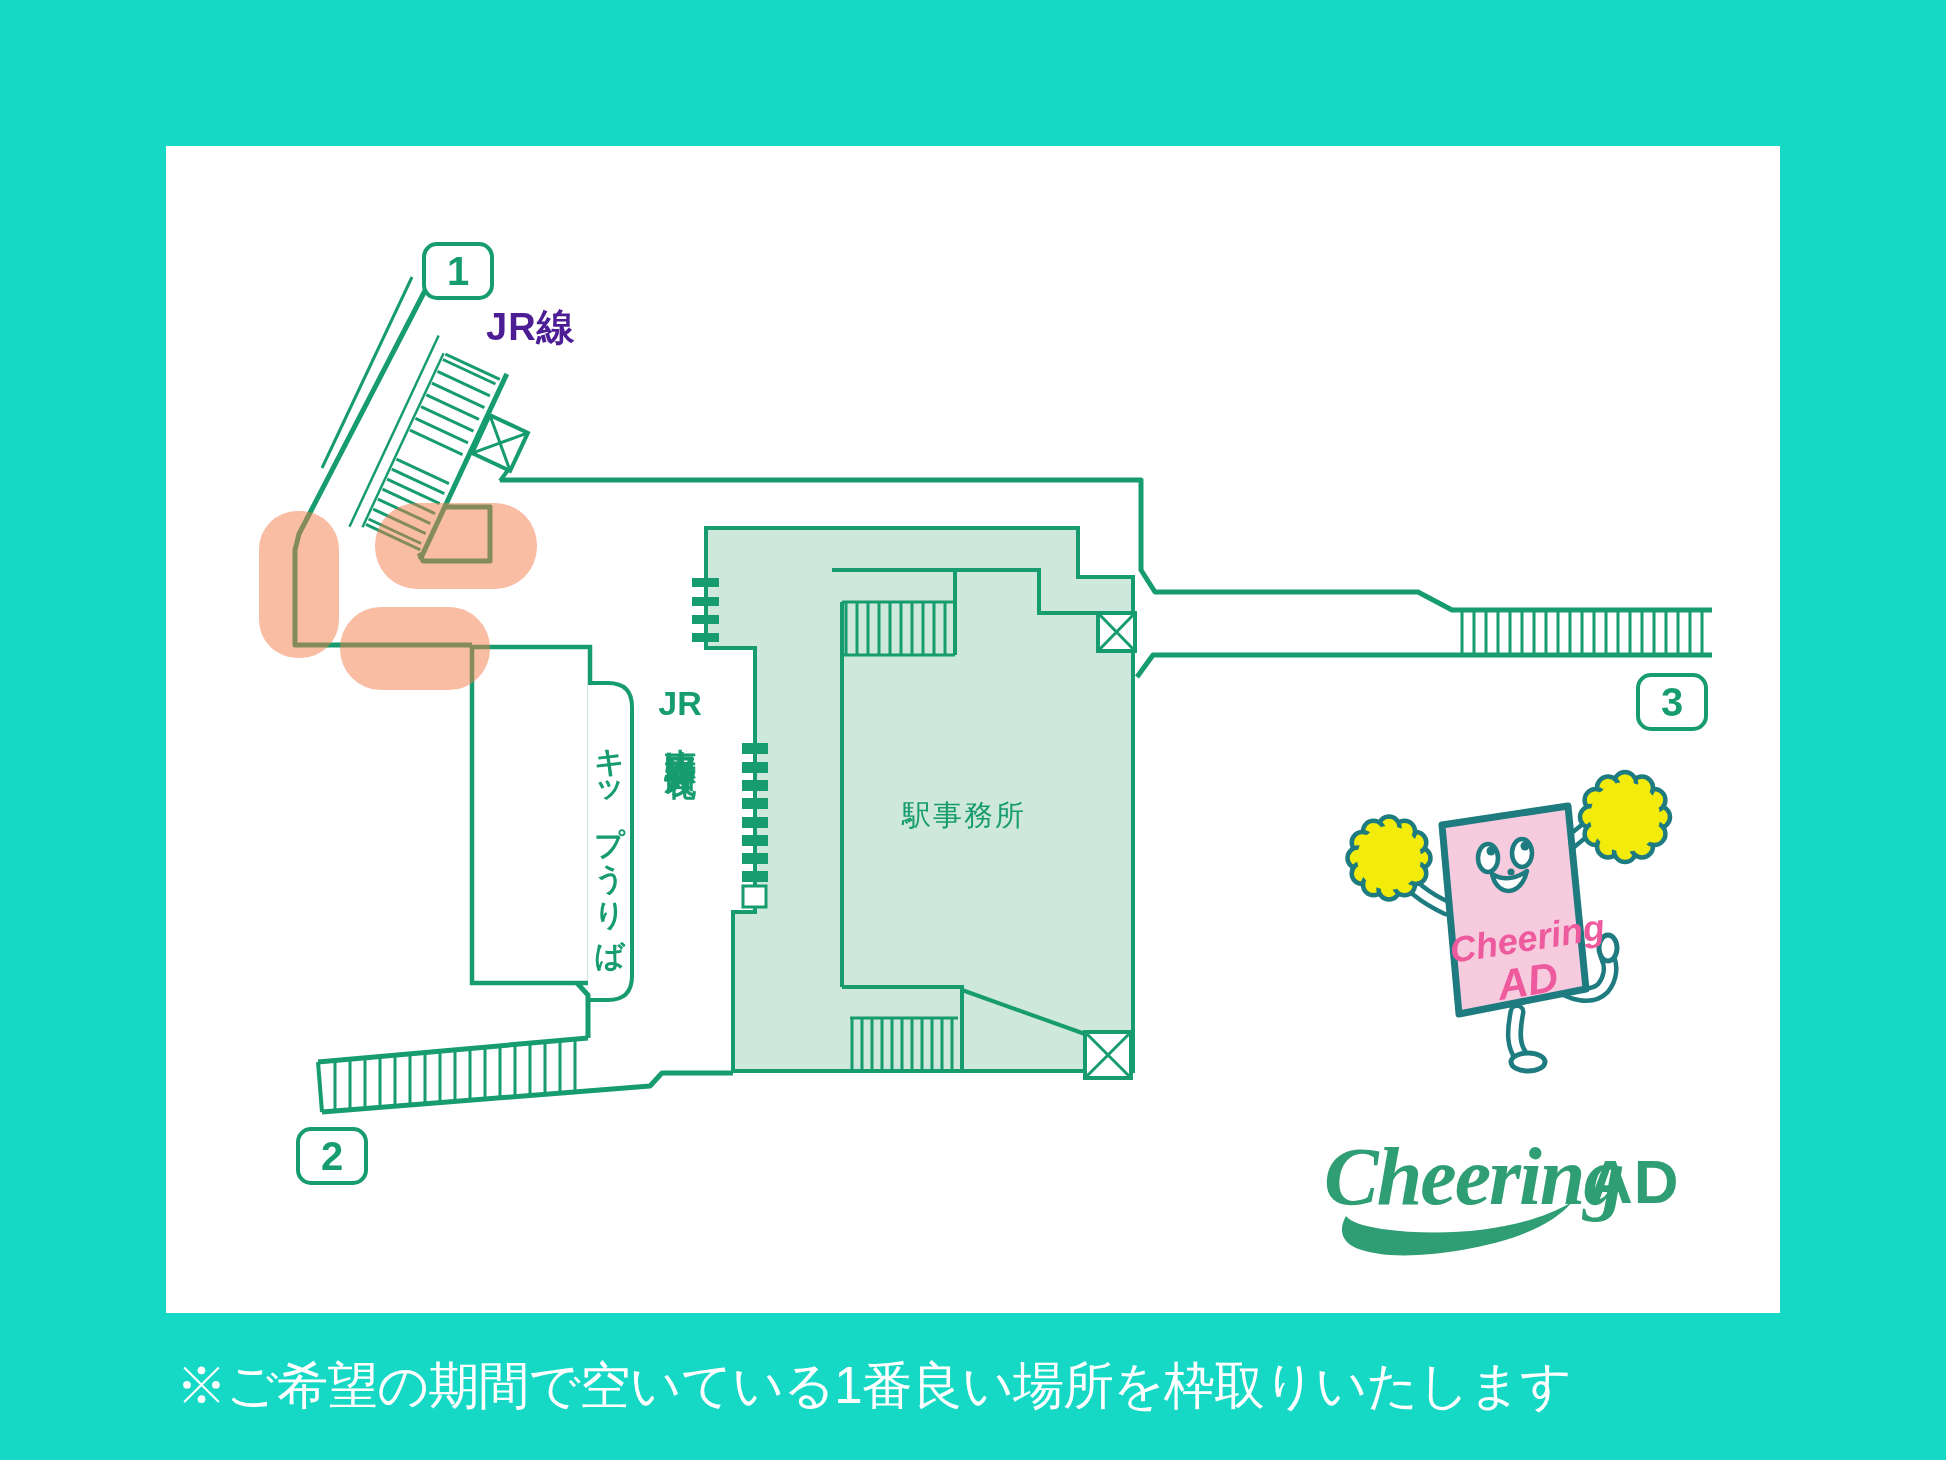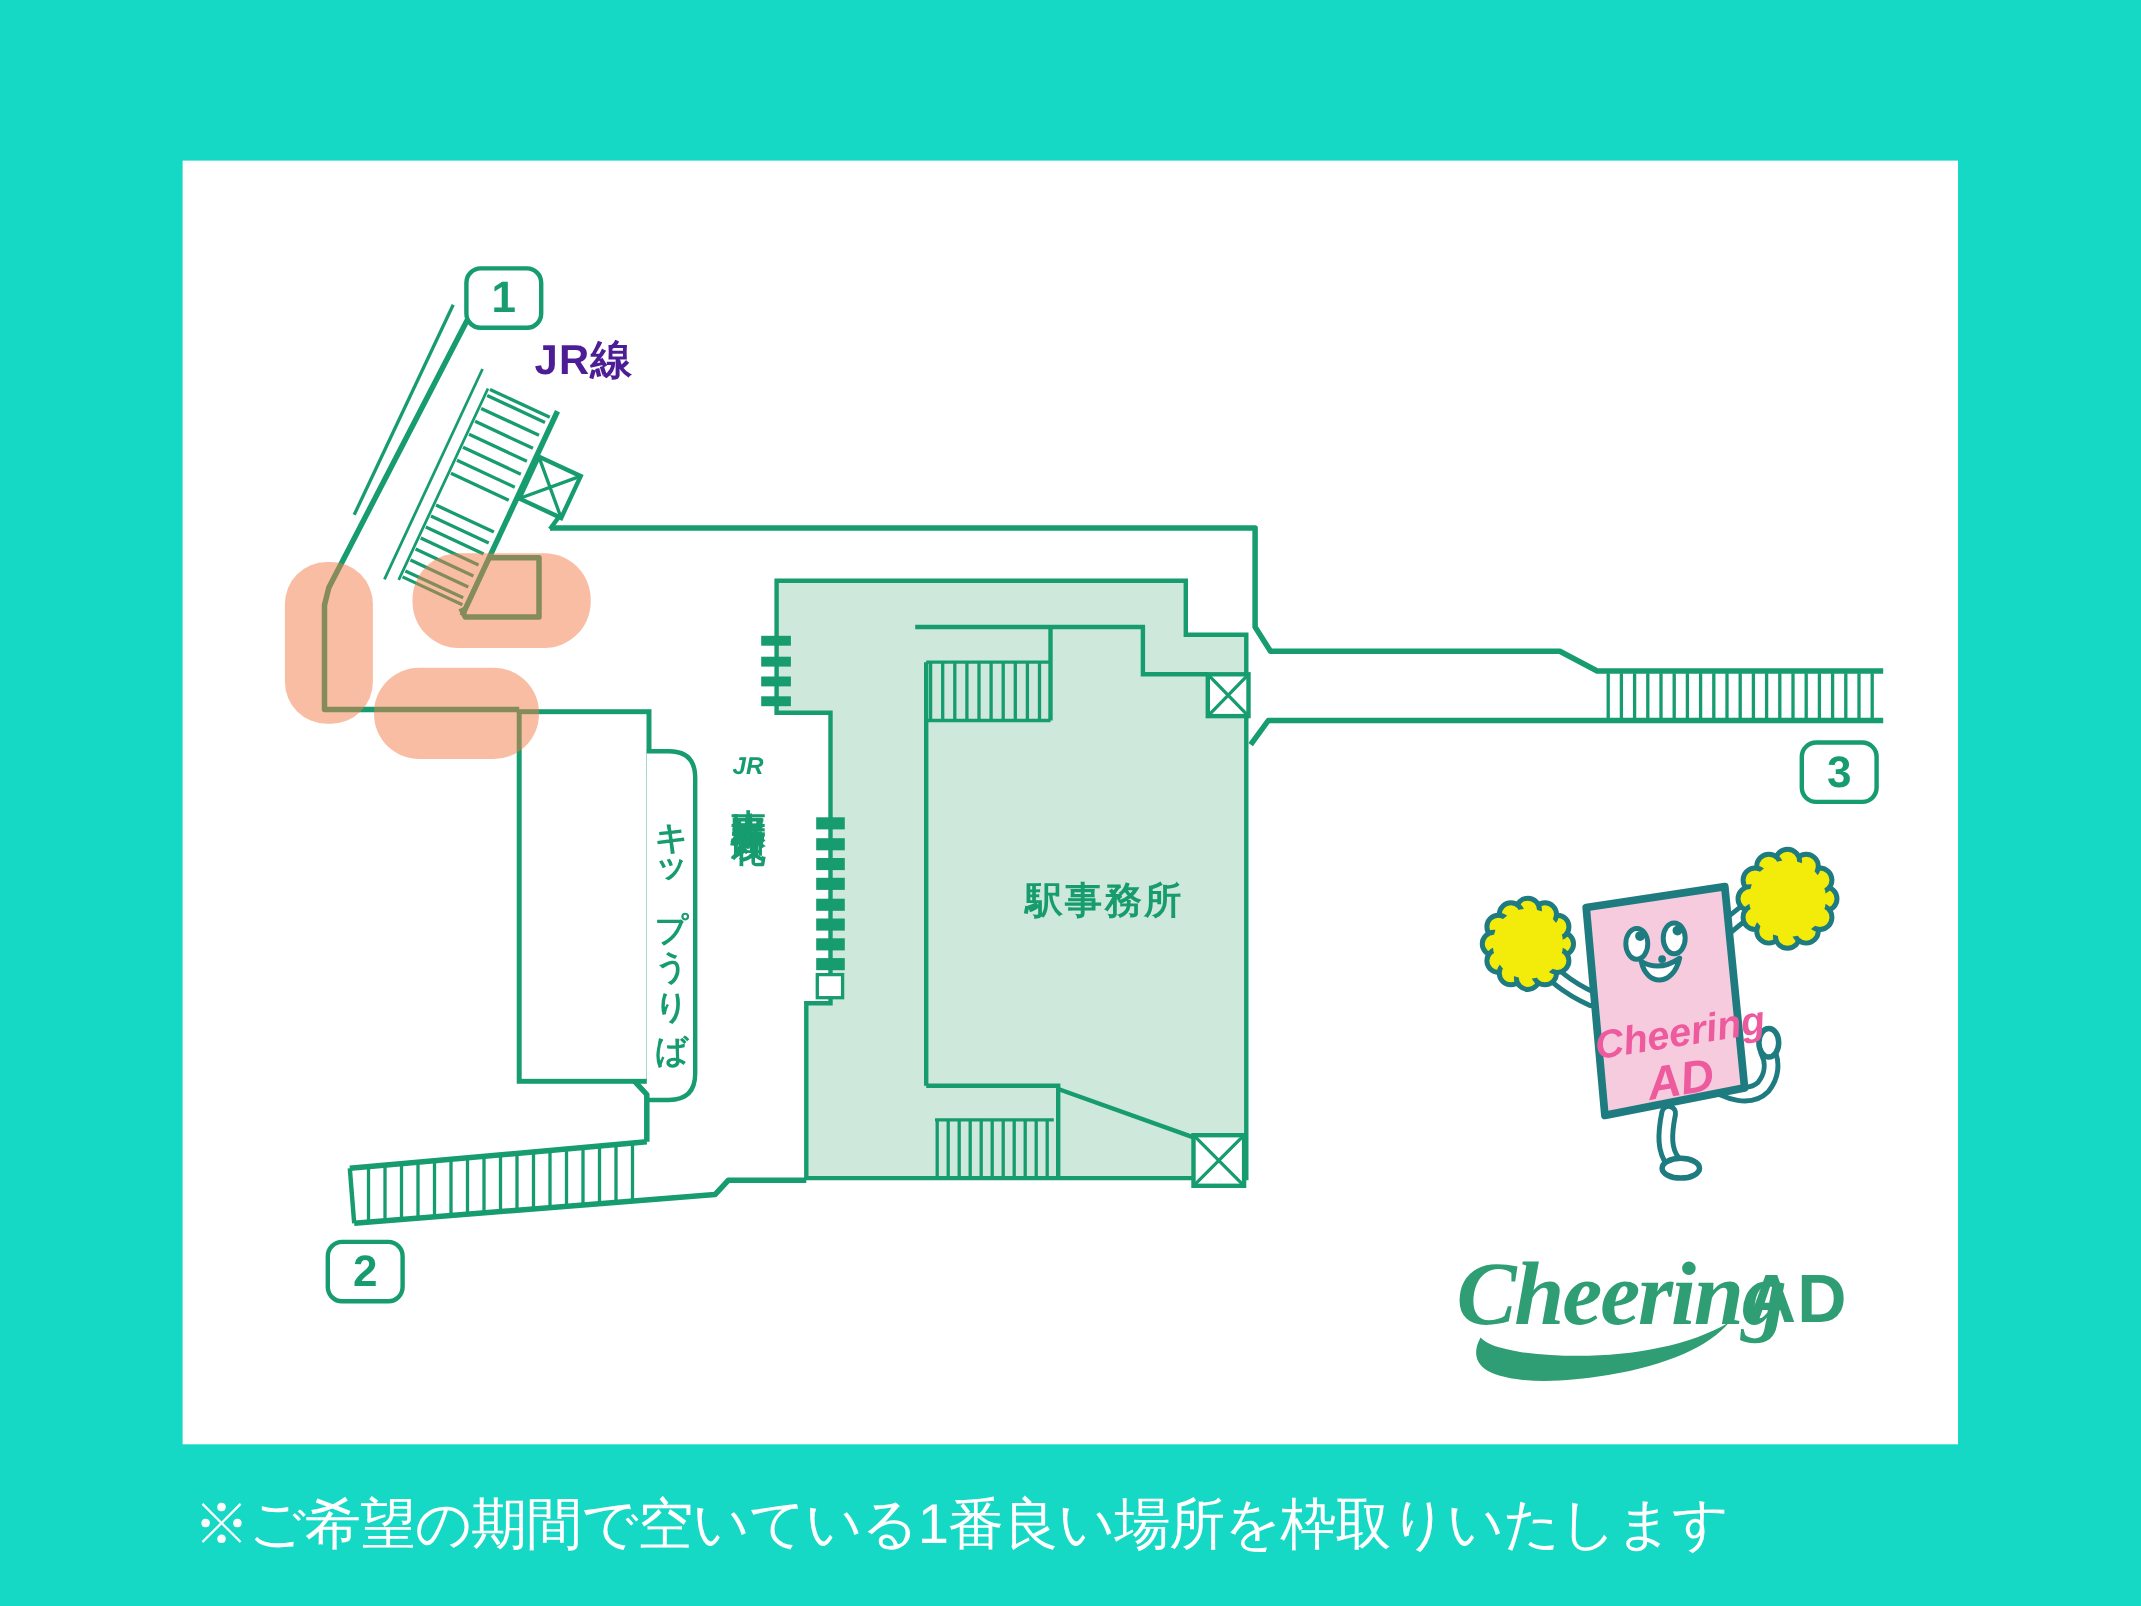--- a/index.html
+++ b/index.html
@@ -30,25 +30,25 @@
   .kippu-box{
     position:absolute;left:420px;top:537px;width:46px;height:318px;
     display:flex;align-items:center;justify-content:center;
   }
   .kippu-box .v-text{font-size:30px;letter-spacing:4px;}
   .gate-col{
     position:absolute;left:492px;top:538px;width:44px;
     display:flex;flex-direction:column;align-items:center;
     color:#169C6E;
   }
-  .gate-col .head{font-size:22px;font-weight:700;letter-spacing:0;font-style:italic;}
+  .gate-col .head{font-size:34px;font-weight:700;letter-spacing:0;}
   .gate-col .v-text{font-size:31px;letter-spacing:3px;}
   .office{
-    position:absolute;left:736px;top:650px;width:174px;text-align:right;
-    color:#169C6E;font-size:34px;font-weight:700;letter-spacing:2px;
+    position:absolute;left:736px;top:650px;width:174px;text-align:left;
+    color:#169C6E;font-size:29px;font-weight:400;letter-spacing:2px;
   }
   .logo-script{
     position:absolute;left:1158px;top:984px;
     font-family:"Liberation Serif", serif;font-style:italic;font-weight:700;
     font-size:82px;color:#2F9E74;letter-spacing:-2px;
   }
   .logo-ad{
     position:absolute;left:1422px;top:1000px;
     font-size:62px;font-weight:700;color:#2F9E74;letter-spacing:1px;
   }

